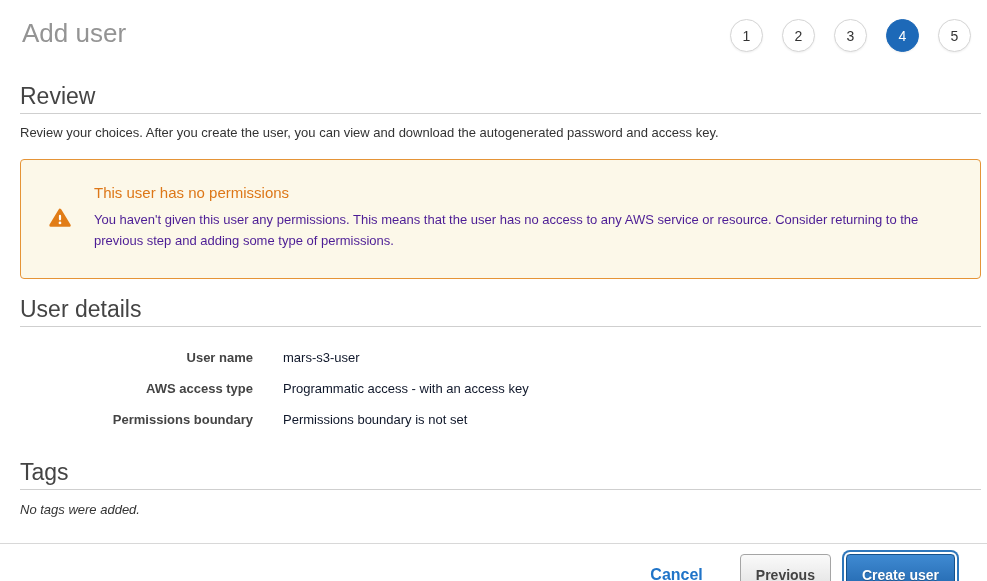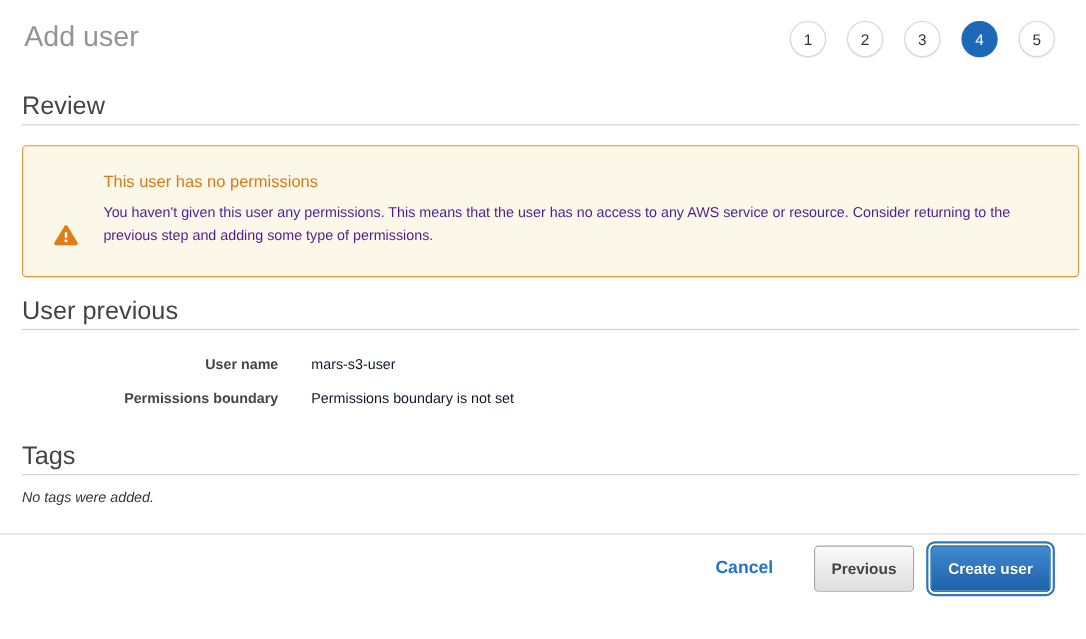--- a/index.html
+++ b/index.html
@@ -8,21 +8,21 @@
     width: 987px; height: 581px;
     background: #ffffff;
     font-family: "Liberation Sans", sans-serif;
     color: #333333;
     overflow: hidden;
   }
 
   
   .header {
     display: flex; justify-content: space-between; align-items: flex-start;
-    padding: 16px 28px 0 20px;
+    padding: 16px 16px 0 20px;
     gap: 24px;
   }
   .page-title {
     font-size: 26px; font-weight: normal; color: #949494;
     margin: 2px 0 0 2px; line-height: 30px;
   }
   .steps { display: flex; gap: 19px; margin: 3px 0 0 0; }
   .step {
     width: 33px; height: 33px; border-radius: 50%;
     border: 1px solid #d5d5d5; background: #ffffff;
@@ -42,21 +42,21 @@
   .heading-review { margin-top: 33px; }
   .rule { border: none; border-top: 1px solid #cfcfcf; margin: 6px 0 0 0; }
   .review-desc { font-size: 13px; color: #333333; margin: 11px 0 0 0; line-height: 16px; }
 
   
   .warning-box {
     margin-top: 18px;
     border: 1px solid #e59437; border-radius: 4px;
     background: #fcf8e9;
     padding: 24px 30px 27px 28px;
-    display: flex; align-items: flex-end;
+    display: flex; align-items: center;
   }
   .warning-icon { flex: 0 0 auto; margin: 1px 23px 0 0; line-height: 0; }
   .warning-title {
     color: #dd7718; font-size: 15px; font-weight: normal;
     margin: 0 0 8px 0; line-height: 17px;
   }
   .warning-body { font-size: 13px; line-height: 21px; margin: 0; color: #4c1d95; max-width: 860px; }
 
   
   .heading-user-details { margin-top: 19px; }
@@ -114,41 +114,46 @@
     <div class="step">3</div>
     <div class="step active">4</div>
     <div class="step">5</div>
   </div>
 </div>
 
 <div class="content">
 
   <h2 class="section-heading heading-review">Review</h2>
   <hr class="rule">
+  <p class="review-desc">Review your choices. After you create the user, you can view and download the autogenerated password and access key.</p>
 
   <div class="warning-box">
     <span class="warning-icon">
       <svg width="22" height="20" viewBox="0 0 24 22">
         <polygon points="12,2.5 22,19 2,19" fill="#e17d17" stroke="#e17d17" stroke-width="3.5" stroke-linejoin="round"></polygon>
         <rect x="10.8" y="7.5" width="2.4" height="6.2" rx="1.2" fill="#ffffff"></rect>
         <circle cx="12" cy="16.4" r="1.5" fill="#ffffff"></circle>
       </svg>
     </span>
     <div>
       <h3 class="warning-title">This user has no permissions</h3>
       <p class="warning-body">You haven't given this user any permissions. This means that the user has no access to any AWS service or resource. Consider returning to the previous step and adding some type of permissions.</p>
     </div>
   </div>
 
-  <h2 class="section-heading heading-user-details">User previous</h2>
+  <h2 class="section-heading heading-user-details">User details</h2>
   <hr class="rule">
   <div class="details">
     <div class="detail-row">
       <div class="detail-label">User name</div>
       <div class="detail-value">mars-s3-user</div>
+    </div>
+    <div class="detail-row">
+      <div class="detail-label">AWS access type</div>
+      <div class="detail-value">Programmatic access - with an access key</div>
     </div>
     <div class="detail-row">
       <div class="detail-label">Permissions boundary</div>
       <div class="detail-value">Permissions boundary is not set</div>
     </div>
   </div>
 
   <h2 class="section-heading heading-tags">Tags</h2>
   <hr class="rule">
   <p class="tags-empty">No tags were added.</p>

